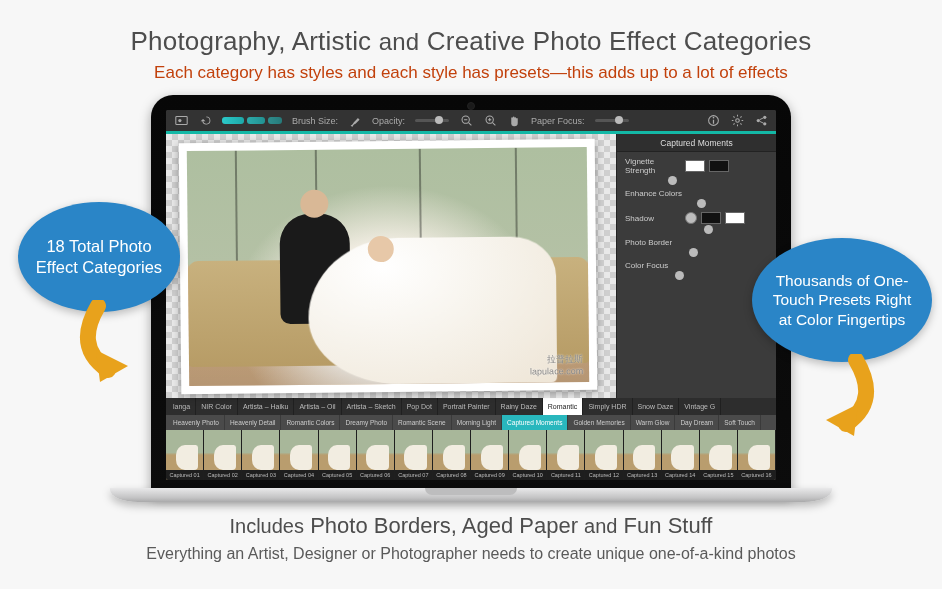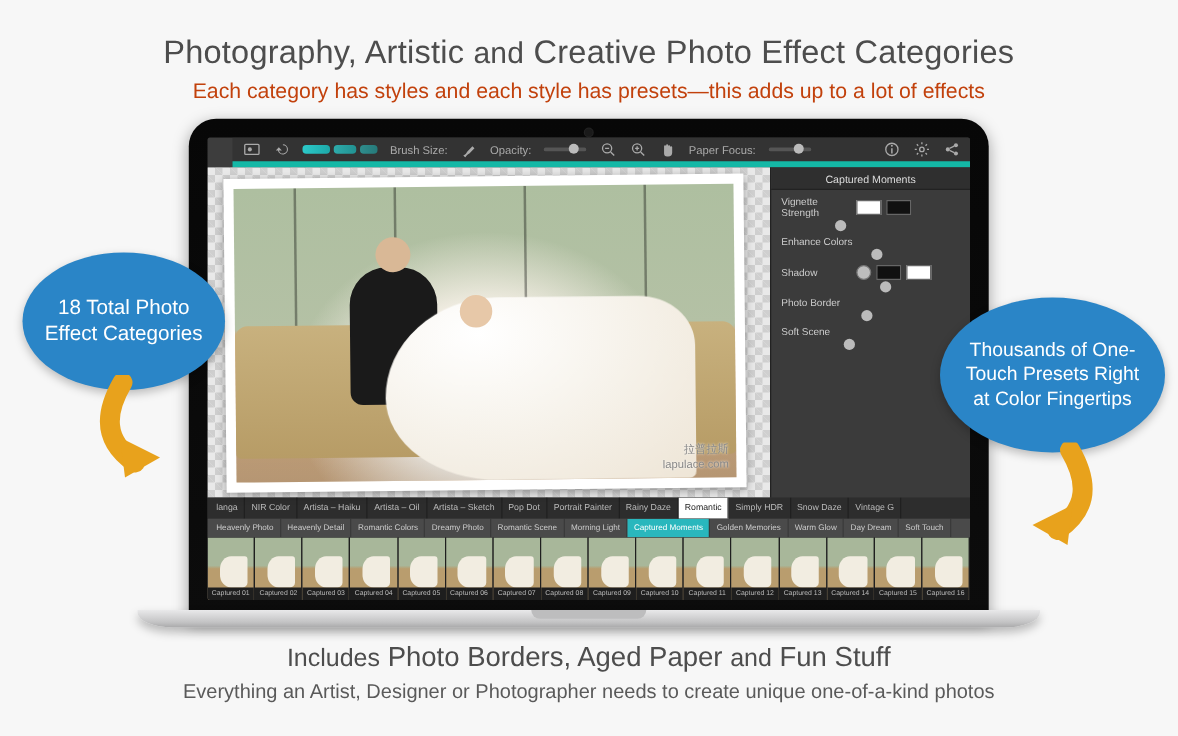--- a/index.html
+++ b/index.html
@@ -19,21 +19,21 @@
   .footline p{margin-top:6px;font-size:16px;color:#5a5a5a;}
 
   
   .laptop{position:absolute;left:151px;top:95px;width:640px;height:400px;border-radius:22px 22px 0 0;background:linear-gradient(#070707,#0c0c0c);padding:15px 15px 0 15px;box-shadow:0 4px 12px rgba(0,0,0,.35);}
   .laptop:before{content:"";position:absolute;top:7px;left:50%;transform:translateX(-50%);width:6px;height:6px;border-radius:50%;background:#1a1a1a;border:1px solid #222;}
   .screen{width:610px;height:370px;background:#3d3d3d;border-radius:2px;overflow:hidden;position:relative;display:flex;flex-direction:column;}
   .laptop-base{position:absolute;left:110px;top:488px;width:722px;height:14px;background:linear-gradient(#e9e9ea,#c3c3c4 70%,#a9a9aa);border-radius:0 0 28px 28px / 0 0 12px 12px;box-shadow:0 4px 8px rgba(0,0,0,.25);}
   .laptop-base:before{content:"";position:absolute;top:0;left:50%;transform:translateX(-50%);width:92px;height:7px;background:#bdbdbe;border-radius:0 0 8px 8px;}
 
   
-  .toolbar{height:24px;background:#333;display:flex;align-items:center;gap:10px;padding:0 8px;color:#aaa;font-size:9px;border-bottom:5px solid #14b8a6;flex:0 0 auto;margin-left:20px;}
+  .toolbar{height:24px;background:#333;display:flex;align-items:center;gap:10px;padding:0 8px;color:#aaa;font-size:9px;border-bottom:3px solid #14b8a6;flex:0 0 auto;}
   .toolbar .sp{flex:1;}
   .t-ico{width:14px;height:14px;display:flex;align-items:center;justify-content:center;fill:#aaa;color:#aaa;}
   .t-ico svg{width:13px;height:13px;}
   .brush-row{display:flex;align-items:center;gap:3px;}
   .brush-stroke{height:7px;border-radius:3px;background:linear-gradient(90deg,#2cc9c9,#1da9a9);}
   .brush-stroke.b1{width:22px;}
   .brush-stroke.b2{width:18px;opacity:.8;}
   .brush-stroke.b3{width:14px;opacity:.6;}
   .mini-slider{width:34px;height:3px;background:#555;border-radius:2px;position:relative;}
   .mini-slider:after{content:"";position:absolute;top:-3px;left:60%;width:8px;height:8px;border-radius:50%;background:#bbb;}
@@ -241,21 +241,21 @@
               <span class="knob" style="left:55%"></span>
             </div>
         </div>
         <div class="ctrl">
           <span class="lbl">Photo Border</span>
           <div class="bar">
               <span class="knob" style="left:45%"></span>
             </div>
         </div>
         <div class="ctrl">
-          <span class="lbl">Soft Scene</span>
+          <span class="lbl">Color Focus</span>
           <div class="bar">
               <span class="knob" style="left:35%"></span>
             </div>
         </div>
         <div class="spacer"></div>
       </div>
     </div>
 
     <div class="cat-row" id="cat-row">
         <div class="cat">langa</div>

